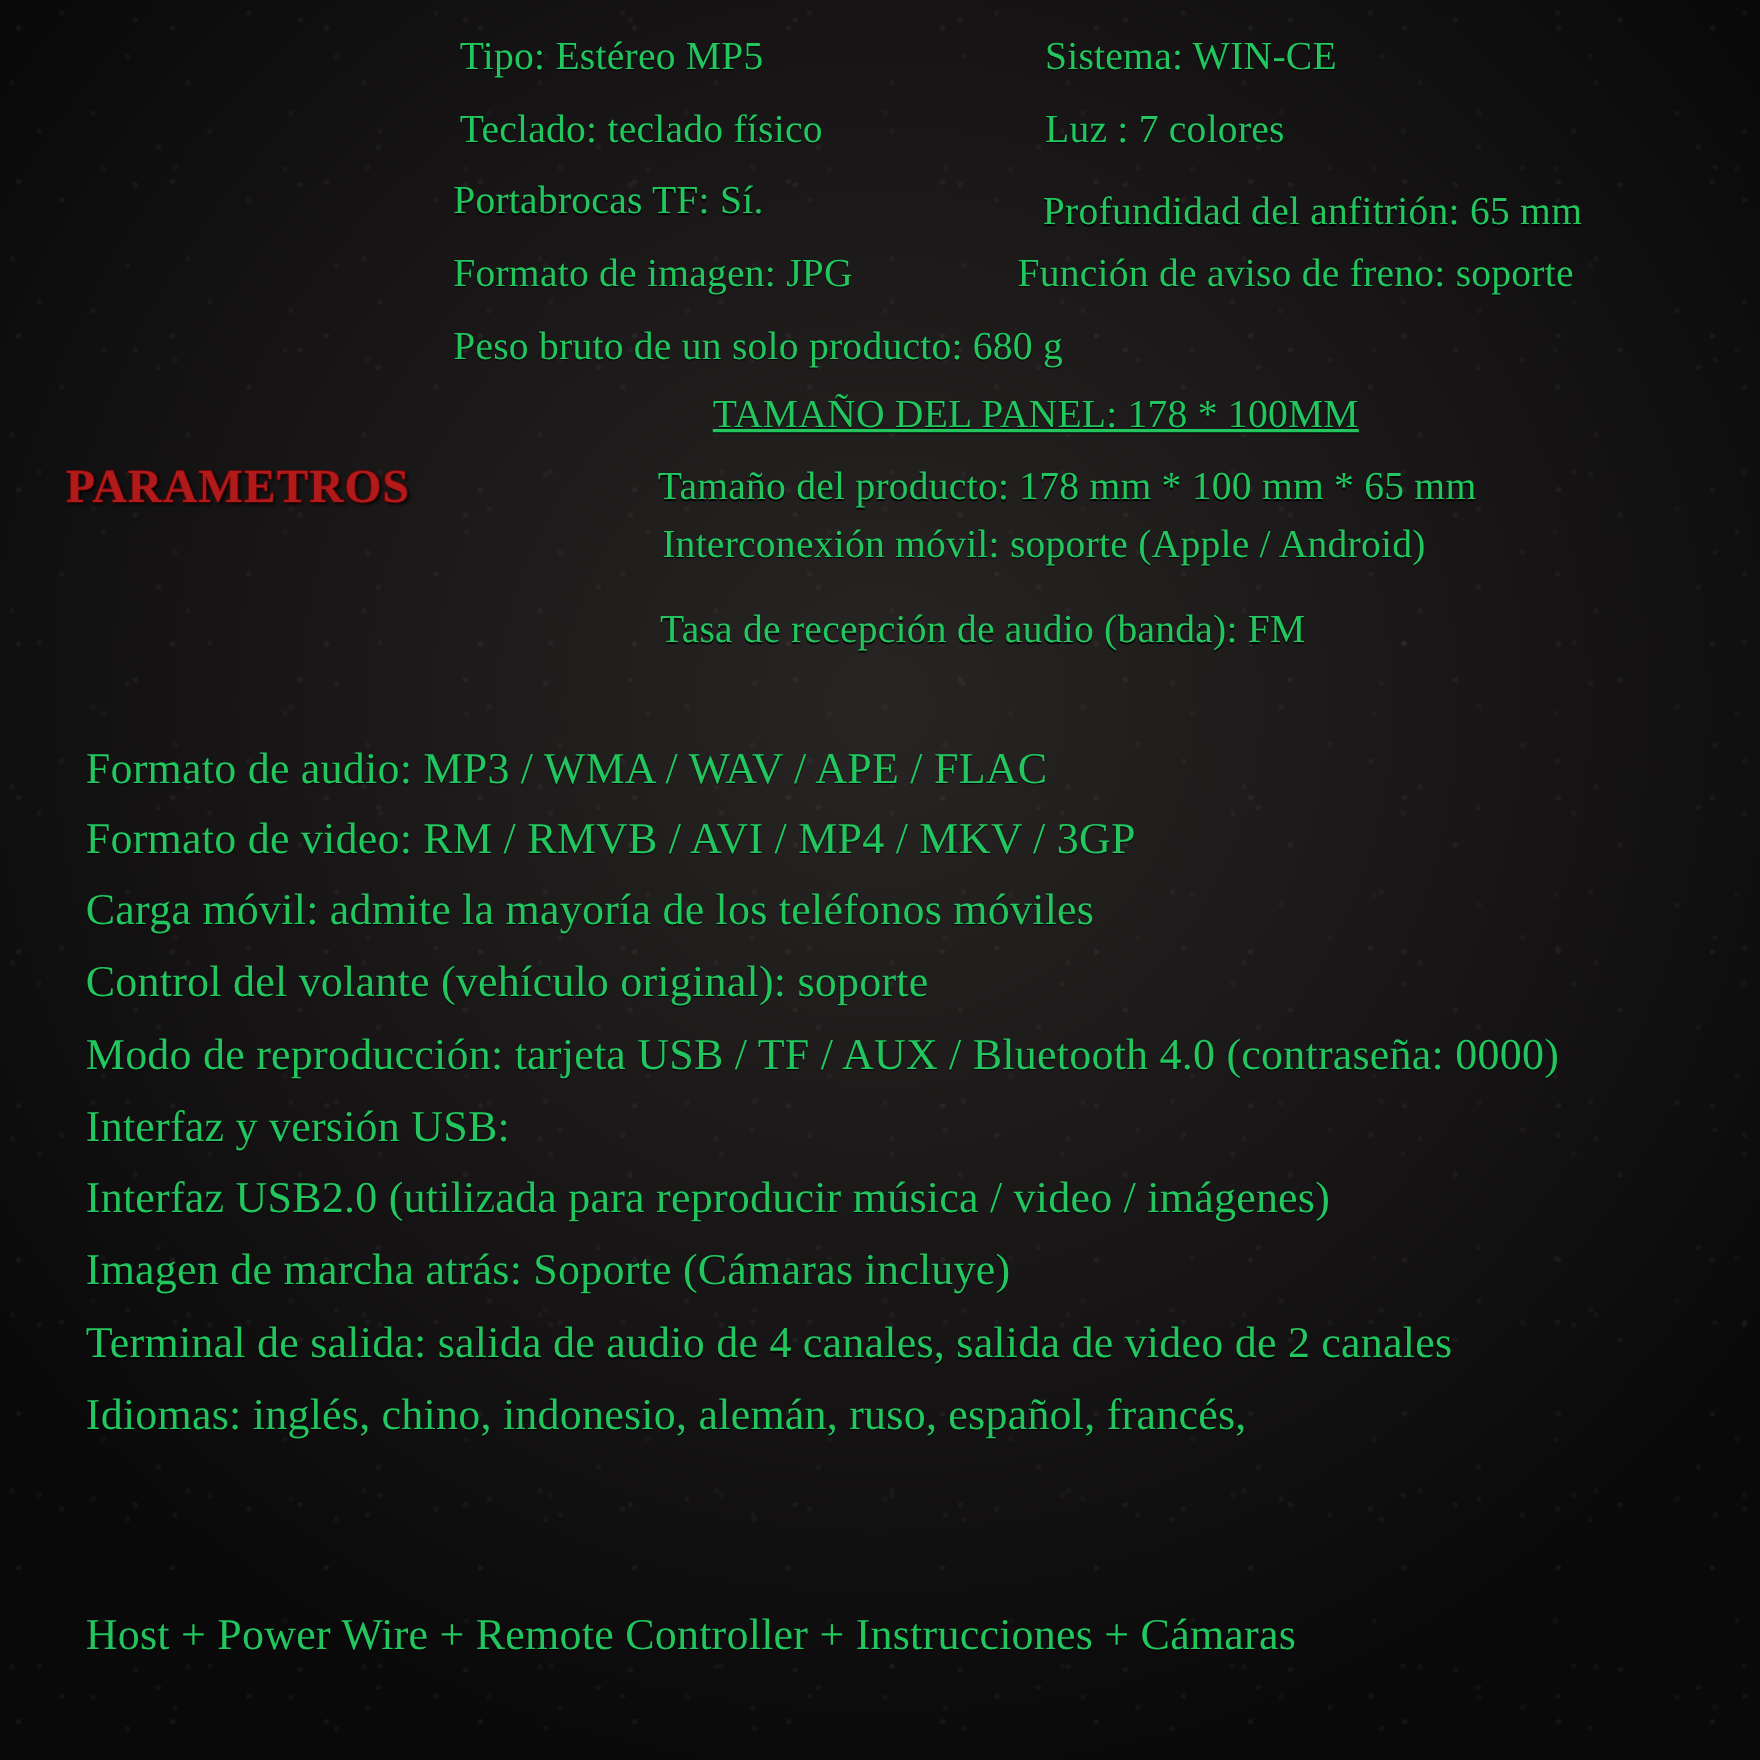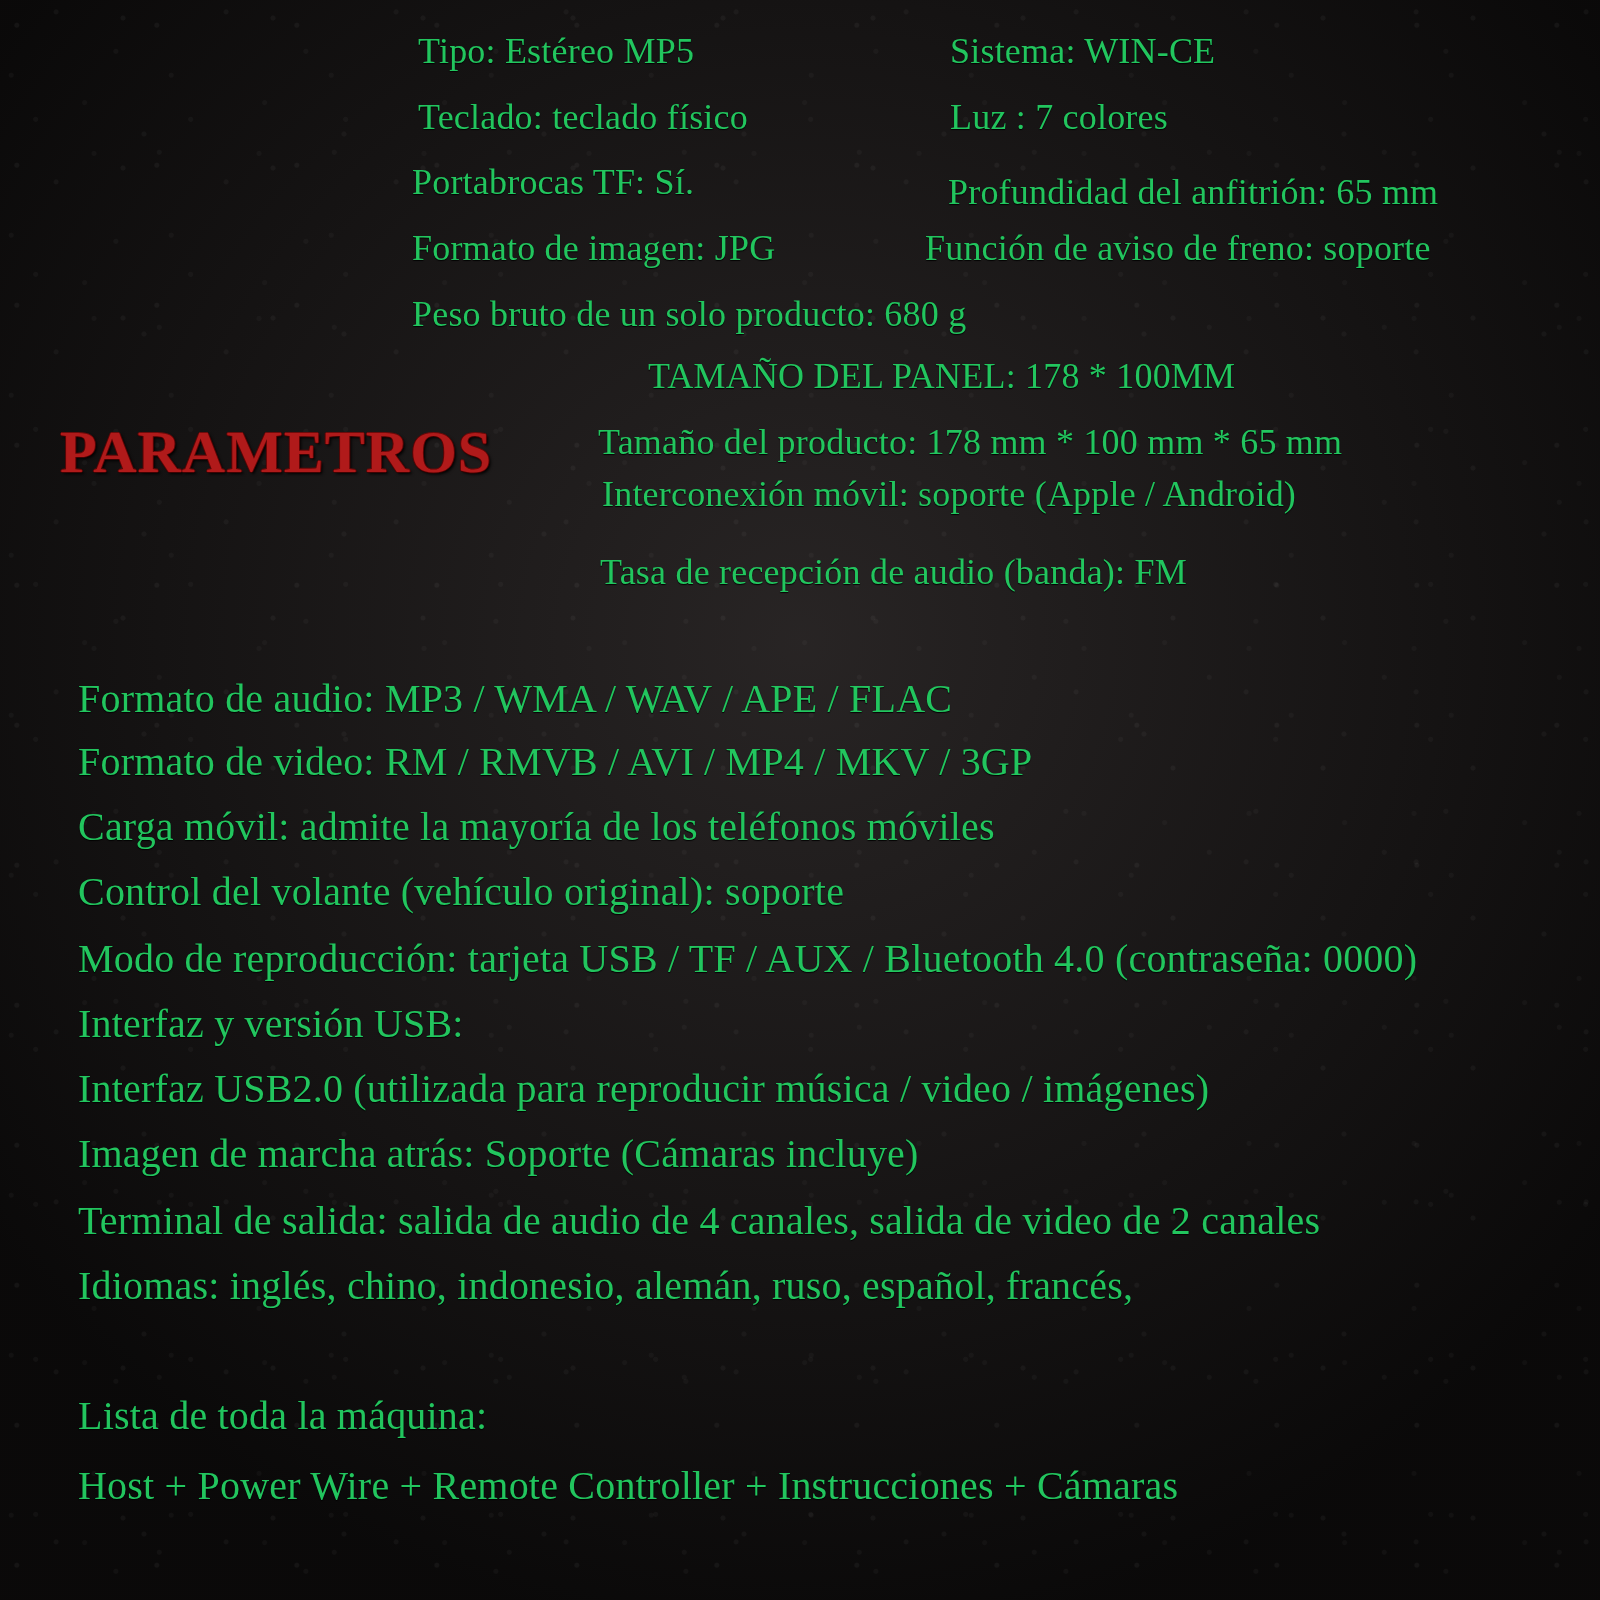--- a/index.html
+++ b/index.html
@@ -54,21 +54,21 @@
   
   .top-left  { font-size: 36px; }
   .top-right { font-size: 36px; }
 
   .center-line { font-size: 36px; }
 
   .parametros {
     position: absolute;
     left: 60px;
     top: 418px;
-    font-size: 60px;
+    font-size: 43px;
     font-weight: bold;
     letter-spacing: 1px;
     color: #b01a1a;
     text-shadow:
        1px 0 0 #5a0505,
       -1px 0 0 #5a0505,
        0 1px 0 #3d0303,
        0 -1px 0 #6d0b0b,
        2px 2px 3px rgba(0,0,0,0.95);
     font-family: "Liberation Serif", serif;
@@ -87,33 +87,32 @@
   <div class="line top-left" style="left:418px; top:96px;">Teclado: teclado físico</div>
   <div class="line top-left" style="left:412px; top:161px;">Portabrocas TF: Sí.</div>
   <div class="line top-left" style="left:412px; top:227px;">Formato de imagen: JPG</div>
   <div class="line top-left" style="left:412px; top:293px;">Peso bruto de un solo producto: 680 g</div>
 
   <div class="line top-right" style="left:950px; top:30px;">Sistema: WIN-CE</div>
   <div class="line top-right" style="left:950px; top:96px;">Luz : 7 colores</div>
   <div class="line top-right" style="left:948px; top:161px;margin-top:10px;">Profundidad del anfitrión: 65 mm</div>
   <div class="line top-right" style="left:925px; top:227px;">Función de aviso de freno: soporte</div>
 
-  <div class="line center-line" style="left:648px; top:355px;">TAMAÑO DEL PANEL: 178 * 100MM</div>
+  <div class="line center-line" style="left:648px; top:355px;text-decoration:underline;">TAMAÑO DEL PANEL: 178 * 100MM</div>
   <div class="line center-line" style="left:598px; top:421px;">Tamaño del producto: 178 mm * 100 mm * 65 mm</div>
   <div class="line center-line" style="left:602px; top:473px;">Interconexión móvil: soporte (Apple / Android)</div>
   <div class="line center-line" style="left:600px; top:551px;">Tasa de recepción de audio (banda): FM</div>
 
   <div class="parametros">PARAMETROS</div>
 
   <div class="line body-line" style="top:675px;">Formato de audio: MP3 / WMA / WAV / APE / FLAC</div>
   <div class="line body-line" style="top:738px;">Formato de video: RM / RMVB / AVI / MP4 / MKV / 3GP</div>
   <div class="line body-line" style="top:803px;">Carga móvil: admite la mayoría de los teléfonos móviles</div>
   <div class="line body-line" style="top:868px;">Control del volante (vehículo original): soporte</div>
   <div class="line body-line" style="top:935px;">Modo de reproducción:  tarjeta USB / TF / AUX / Bluetooth 4.0 (contraseña: 0000)</div>
   <div class="line body-line" style="top:1000px;">Interfaz y versión USB:</div>
   <div class="line body-line" style="top:1065px;">Interfaz USB2.0 (utilizada para reproducir música / video / imágenes)</div>
   <div class="line body-line" style="top:1130px;">Imagen de marcha atrás: Soporte (Cámaras incluye)</div>
   <div class="line body-line" style="top:1197px;">Terminal de salida: salida de audio de 4 canales, salida de video de 2 canales</div>
   <div class="line body-line" style="top:1262px;">Idiomas: inglés, chino, indonesio, alemán, ruso, español, francés,</div>
-  <div class="line body-line" style="top:1392px;">Lista de toda la máquina:</div>
   <div class="line body-line" style="top:1462px;">Host + Power Wire + Remote Controller + Instrucciones + Cámaras</div>
 
 </div>
 
 </body></html>

